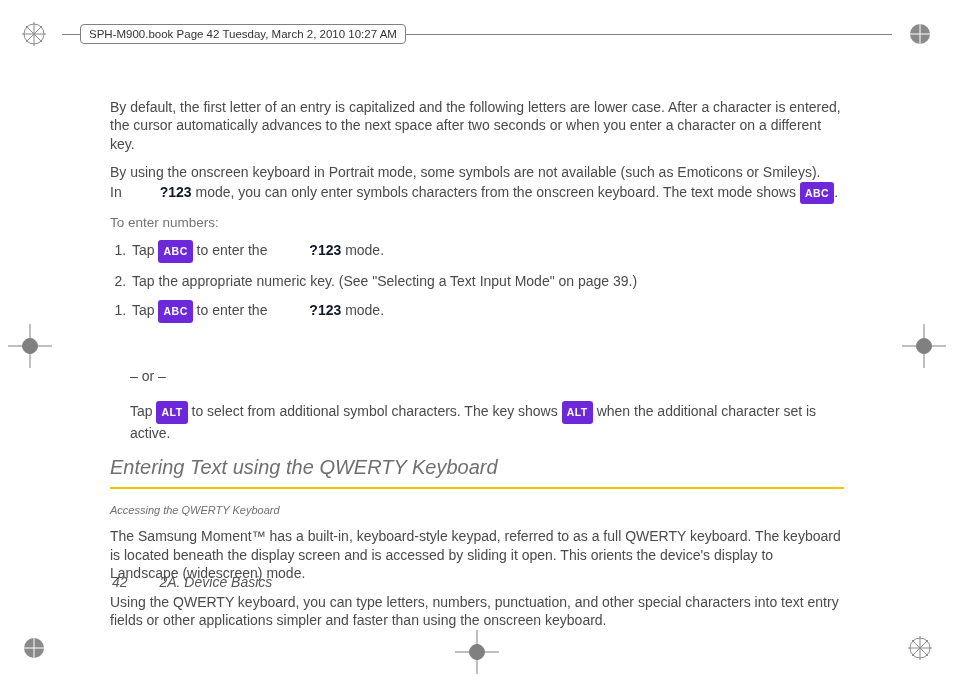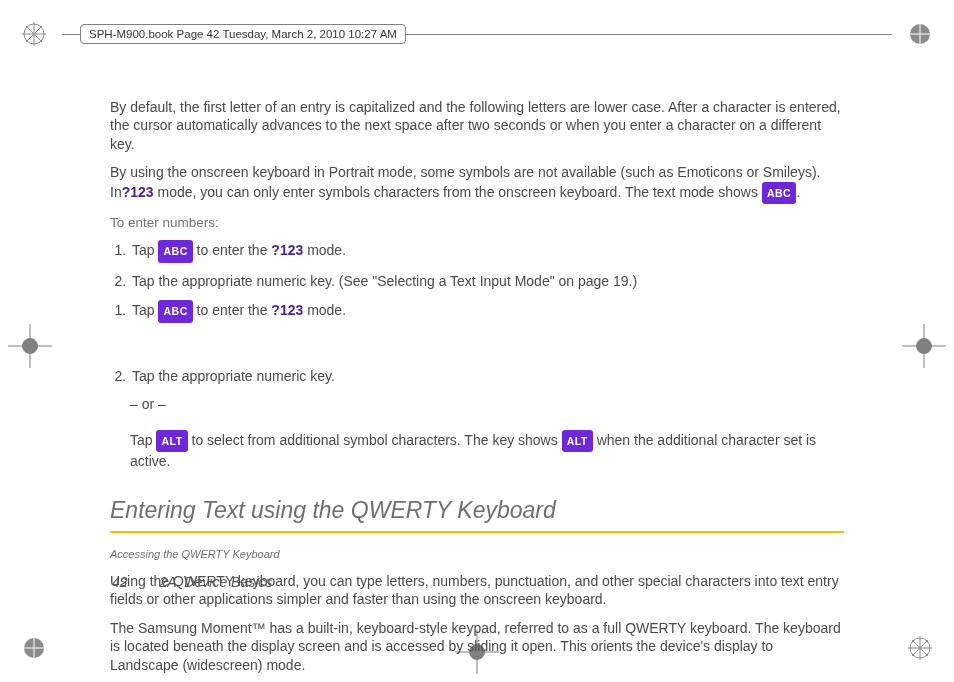--- a/index.html
+++ b/index.html
@@ -92,23 +92,23 @@
     .h2 {
       font-style: italic;
       font-weight: 400;
       font-size: 19px;
       color: #6f6f6f;
       margin: 8px 0 10px 0;
     }
     .h1 {
       font-style: italic;
       font-weight: 400;
-      font-size: 23px;
+      font-size: 20px;
       color: #6f6f6f;
-      margin: 24px 0 6px 0;
+      margin: 12px 0 6px 0;
     }
     .yellow-rule {
       border: none;
       border-top: 2.5px solid #f2c200;
       margin: 2px 0 14px 0;
     }
     .h3 {
       font-style: italic;
       font-weight: 400;
       font-size: 11px;
@@ -138,21 +138,21 @@
       color: #fff;
       font-size: 10.5px;
       font-weight: 600;
       padding: 5px 5px;
       border-radius: 3px;
       vertical-align: middle;
       line-height: 1.2;
       letter-spacing: 0.5px;
       text-align: right;
     }
-    b { font-weight: 700; color: #4c1d95; }
+    b { font-weight: 700; color: #0f172a; margin-left: 38px; }
     
     .footer {
       position: absolute;
       left: 112px;
       bottom: 92px;
       font-size: 14px;
       font-style: italic;
       color: #555;
     }
     .footer .pn { margin-right: 28px; }
@@ -222,46 +222,43 @@
     <p>
       <span>By using the onscreen keyboard in Portrait mode, some symbols are not available (such as Emoticons or Smileys). In</span><b>?123</b><span> mode, you can only enter symbols characters from the onscreen keyboard. The text mode shows </span><span class="key-pill">ABC</span><span>.</span>
     </p>
 
     <div class="lead-label">To enter numbers:</div>
 
     <ol class="steps">
       <li>
         <span>Tap </span><span class="key-pill">ABC</span><span> to enter the </span><b>?123</b><span> mode.</span>
       </li>
-      <li>Tap the appropriate numeric key. (See "Selecting a Text Input Mode" on page 19.)</li>
+      <li>Tap the appropriate numeric key. (See "Selecting a Text Input Mode" on page 39.)</li>
     </ol>
 
 
     <ol class="steps">
       <li>
         <span>Tap </span><span class="key-pill">ABC</span><span> to enter the </span><b>?123</b><span> mode.</span>
       </li>
     </ol>
   </div>
 
   <div class="col">
-    <ol class="steps" start="2">
-      <li>Tap the appropriate numeric key.</li>
-    </ol>
     <div class="sub-indent">– or –</div>
     <p class="sub-indent">
       <span>Tap </span><span class="key-pill">ALT</span><span> to select from additional symbol characters. The key shows </span><span class="key-pill">ALT</span><span> when the additional character set is active.</span>
     </p>
 
     <div class="h1">Entering Text using the QWERTY Keyboard</div>
     <hr class="yellow-rule">
 
     <div class="h3">Accessing the QWERTY Keyboard</div>
 
+    <p>The Samsung Moment™ has a built-in, keyboard-style keypad, referred to as a full QWERTY keyboard. The keyboard is located beneath the display screen and is accessed by sliding it open. This orients the device's display to Landscape (widescreen) mode.</p>
     <p>Using the QWERTY keyboard, you can type letters, numbers, punctuation, and other special characters into text entry fields or other applications simpler and faster than using the onscreen keyboard.</p>
-    <p>The Samsung Moment™ has a built-in, keyboard-style keypad, referred to as a full QWERTY keyboard. The keyboard is located beneath the display screen and is accessed by sliding it open. This orients the device's display to Landscape (widescreen) mode.</p>
   </div>
 </div>
 
 <div class="footer">
   <span class="pn">42</span>
   <span>2A. Device Basics</span>
 </div>
 
 </body></html>

